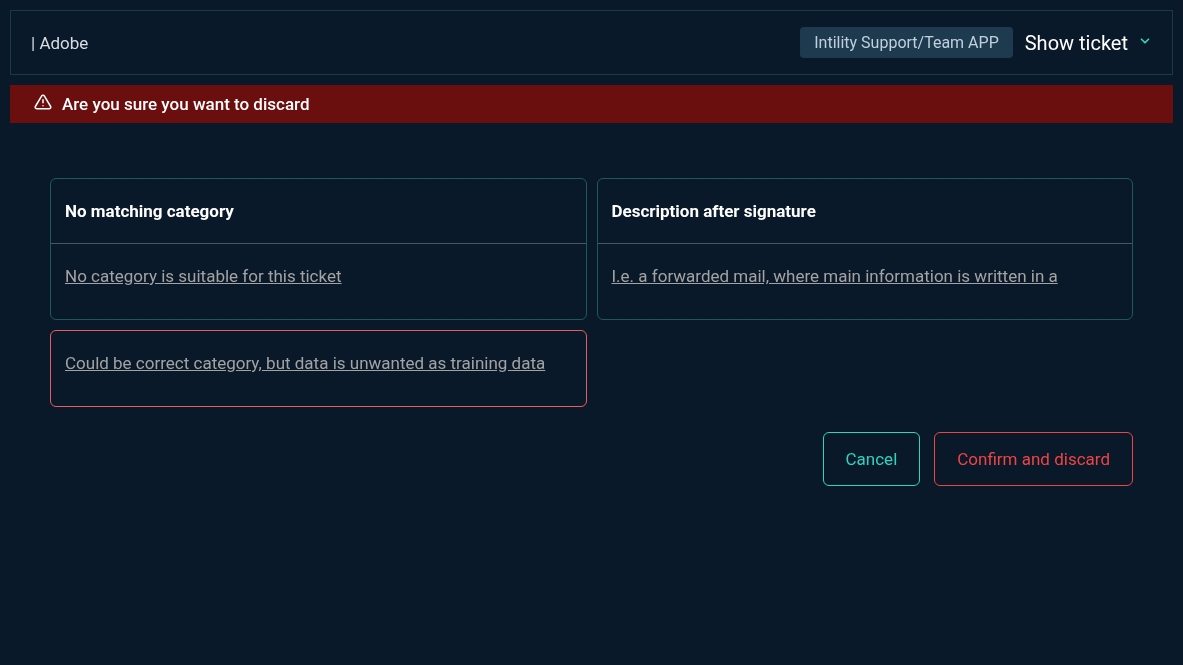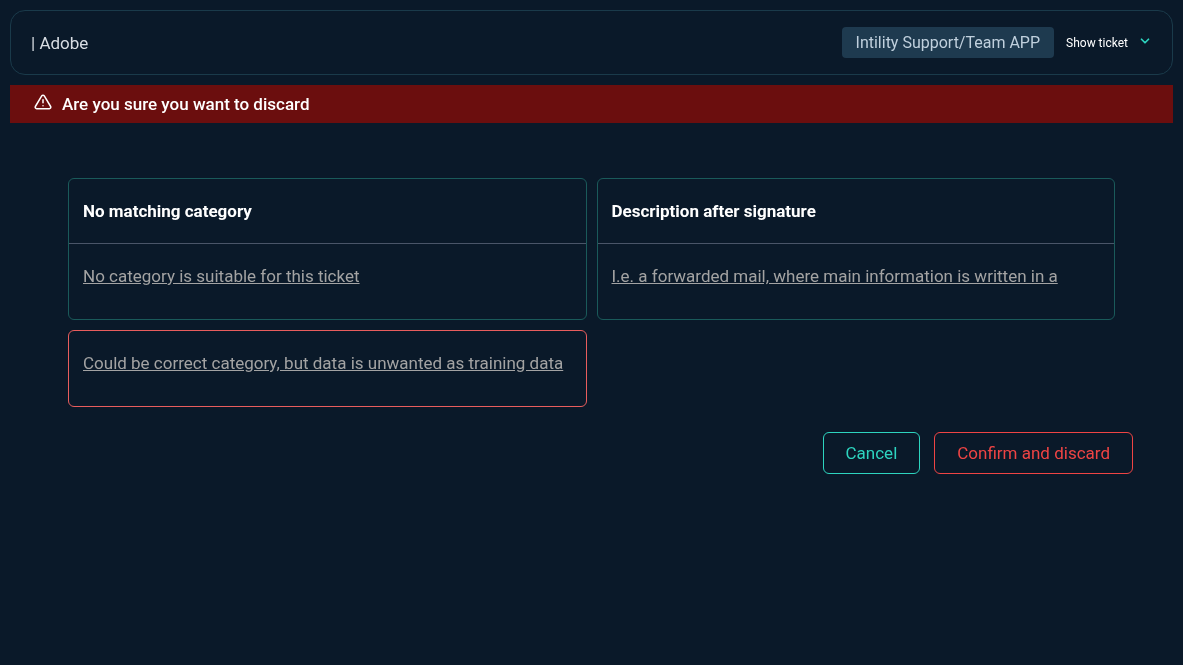--- a/index.html
+++ b/index.html
@@ -11,21 +11,21 @@
       background-color: #0a1929;
       font-family: -apple-system, BlinkMacSystemFont, "Segoe UI", Roboto, "Helvetica Neue", sans-serif;
       color: #ffffff;
       width: 1183px;
       height: 665px;
       overflow: hidden;
     }
     .header-bar {
       margin: 10px;
       border: 1px solid #1a3a4a;
-      border-radius: 15px;
+      border-radius: 0;
       padding: 16px 20px;
       display: flex;
       justify-content: space-between;
       align-items: center;
     }
     .header-left {
       color: #d8dde3;
       font-size: 17px;
     }
     .header-right {
@@ -38,21 +38,21 @@
       color: #c0d0dd;
       padding: 6px 14px;
       border-radius: 4px;
       font-size: 16px;
     }
     .show-ticket {
       display: flex;
       align-items: center;
       gap: 10px;
       color: #ffffff;
-      font-size: 12px;
+      font-size: 20px;
       cursor: pointer;
     }
     .chevron {
       color: #2dd4bf;
       font-size: 14px;
     }
     .warning-banner {
       background-color: #6b0e0e;
       padding: 8px 24px;
       display: flex;
@@ -65,21 +65,21 @@
     }
     .warning-text {
       color: #ffffff;
       font-size: 17px;
       font-weight: 500;
     }
     .cards-grid {
       display: grid;
       grid-template-columns: 1fr 1fr;
       gap: 10px;
-      padding: 10px 68px;
+      padding: 10px 50px;
       margin-top: 45px;
     }
     .card {
       border: 1px solid #1a5a5a;
       border-radius: 6px;
       overflow: hidden;
       cursor: pointer;
     }
     .card.selected {
       border: 1px solid #e85d5d;
@@ -99,21 +99,21 @@
       text-decoration: underline;
     }
     .actions {
       display: flex;
       justify-content: flex-end;
       gap: 14px;
       padding: 10px 50px;
       margin-top: 5px;
     }
     .btn {
-      padding: 10px 22px;
+      padding: 16px 22px;
       border-radius: 6px;
       font-size: 17px;
       background: transparent;
       cursor: pointer;
       font-family: inherit;
     }
     .btn-cancel {
       border: 1px solid #2dd4bf;
       color: #2dd4bf;
     }

